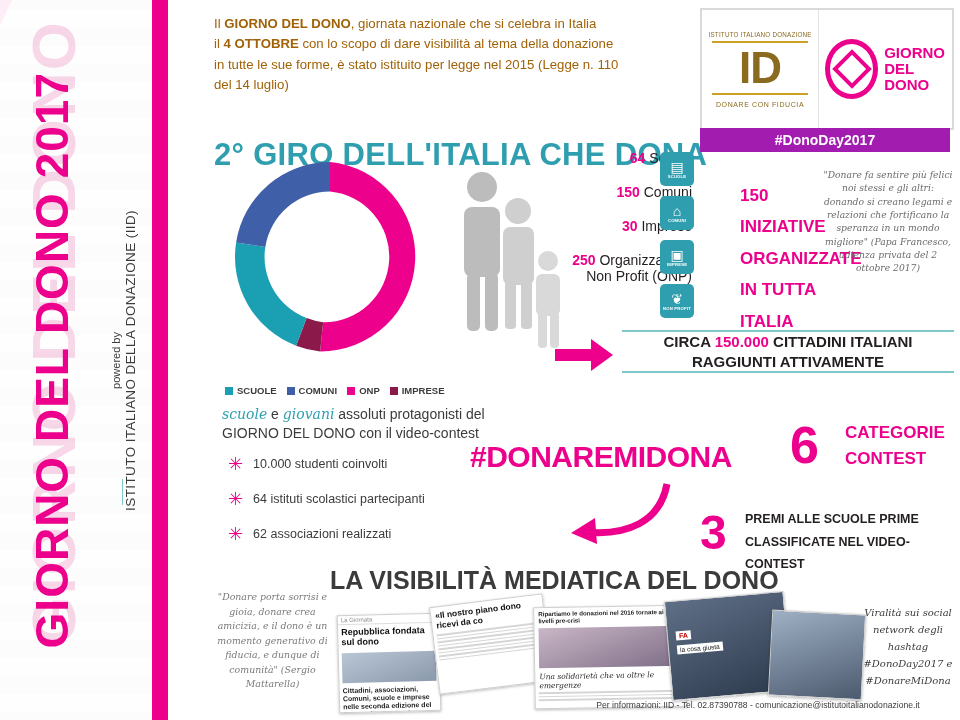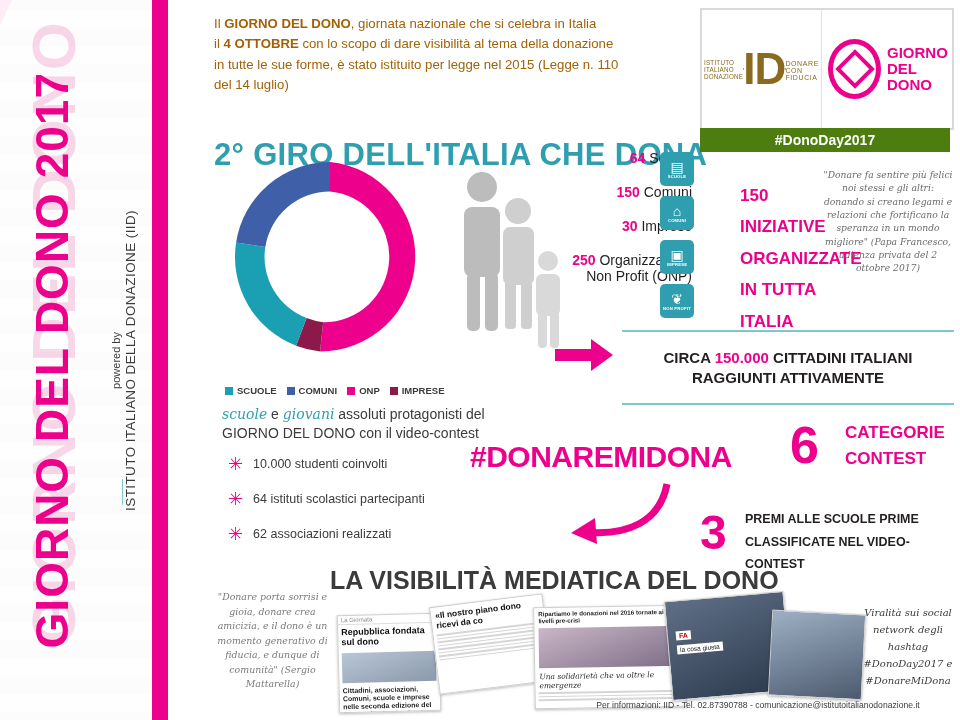--- a/index.html
+++ b/index.html
@@ -34,32 +34,32 @@
   .intro{position:absolute;left:214px;top:14px;width:480px;font-size:13.2px;line-height:1.55;color:#a16207;}
   .intro b{font-weight:bold;}
 
   
   .giro{position:absolute;left:214px;top:100px;font-size:31px;font-weight:bold;
         color:#2f9fb0;letter-spacing:.3px;margin-top:37px;}
 
   
   .logobox{position:absolute;left:700px;top:8px;width:250px;height:118px;
            border:2px solid #d9d9d9;background:#fff;display:flex;}
-  .logo-iid{width:120px;border-right:1px solid #e2e2e2;display:flex;flex-direction:row;
+  .logo-iid{width:120px;border-right:1px solid #e2e2e2;display:flex;flex-direction:column;
             align-items:center;justify-content:center;padding:2px;box-sizing:border-box;}
   .logo-iid .t1{font-size:6.3px;color:#8a6a1f;letter-spacing:.2px;}
   .logo-iid .big{font-size:44px;font-weight:bold;color:#8a6a1f;line-height:1;letter-spacing:-1px;}
   .logo-iid .t2{font-size:7px;color:#8a6a1f;letter-spacing:.6px;margin-top:3px;}
   .logo-iid .bar{width:96px;height:2px;background:#c9a227;margin:3px 0;}
   .logo-gdd{flex:1;display:flex;align-items:center;gap:6px;padding-left:6px;box-sizing:border-box;}
   .gdd-mark{width:50px;height:50px;border:5px solid #ec008c;border-radius:50%;
             display:flex;align-items:center;justify-content:center;}
   .gdd-mark i{display:block;width:20px;height:20px;border:4px solid #ec008c;transform:rotate(45deg);}
   .logo-gdd .txt{font-size:15px;font-weight:bold;color:#ec008c;line-height:1.05;}
-  .hashtag-bar{position:absolute;left:700px;top:128px;width:250px;height:24px;background:#4d7c0f;
+  .hashtag-bar{position:absolute;left:700px;top:128px;width:250px;height:24px;background:#a21caf;
         color:#fff;font-size:14px;font-weight:bold;display:flex;align-items:center;justify-content:center;}
 
   
   .donutwrap{position:absolute;left:225px;top:152px;width:210px;height:225px;}
   .legend{position:absolute;left:225px;top:385px;width:230px;font-size:9.5px;font-weight:bold;
           color:#3b3b3b;display:flex;gap:10px;align-items:center;}
   .legend .it{display:flex;align-items:center;gap:4px;}
   .legend .sw{width:8px;height:8px;display:inline-block;}
 
   
@@ -76,21 +76,21 @@
 
   
   .iniz{position:absolute;left:705px;top:180px;width:110px;font-size:17px;font-weight:bold;
         color:#ec008c;line-height:1.85;margin-left:35px;}
   .quote-papa{position:absolute;left:822px;top:168px;width:132px;font-size:9.2px;line-height:1.45;
         color:#6b6b6b;font-style:italic;font-family:"DejaVu Serif",serif;text-align:center;}
 
   
   .arrow{position:absolute;left:555px;top:335px;width:60px;height:40px;}
   .circa{position:absolute;left:622px;top:330px;width:332px;text-align:center;
-        border-top:2px solid #7ec8c9;border-bottom:2px solid #7ec8c9;padding:16px 0;}
+        border-top:2px solid #7ec8c9;border-bottom:2px solid #7ec8c9;padding:0 0;}
   .circa .l{font-size:15px;font-weight:bold;color:#231f20;line-height:1.3;}
   .circa .pink{color:#ec008c;}
 
   
   .scuolegio{position:absolute;left:222px;top:405px;width:300px;font-size:14px;line-height:1.35;color:#3b3b3b;}
   .scuolegio .it{font-style:italic;color:#2f9fb0;font-family:"DejaVu Serif",serif;}
   .bullets{position:absolute;left:228px;top:455px;width:270px;font-size:12.5px;color:#3b3b3b;}
   .bullets .b{display:flex;align-items:center;gap:10px;margin-bottom:17px;}
   .bullets .star{color:#ec008c;font-size:18px;line-height:1;}
 

